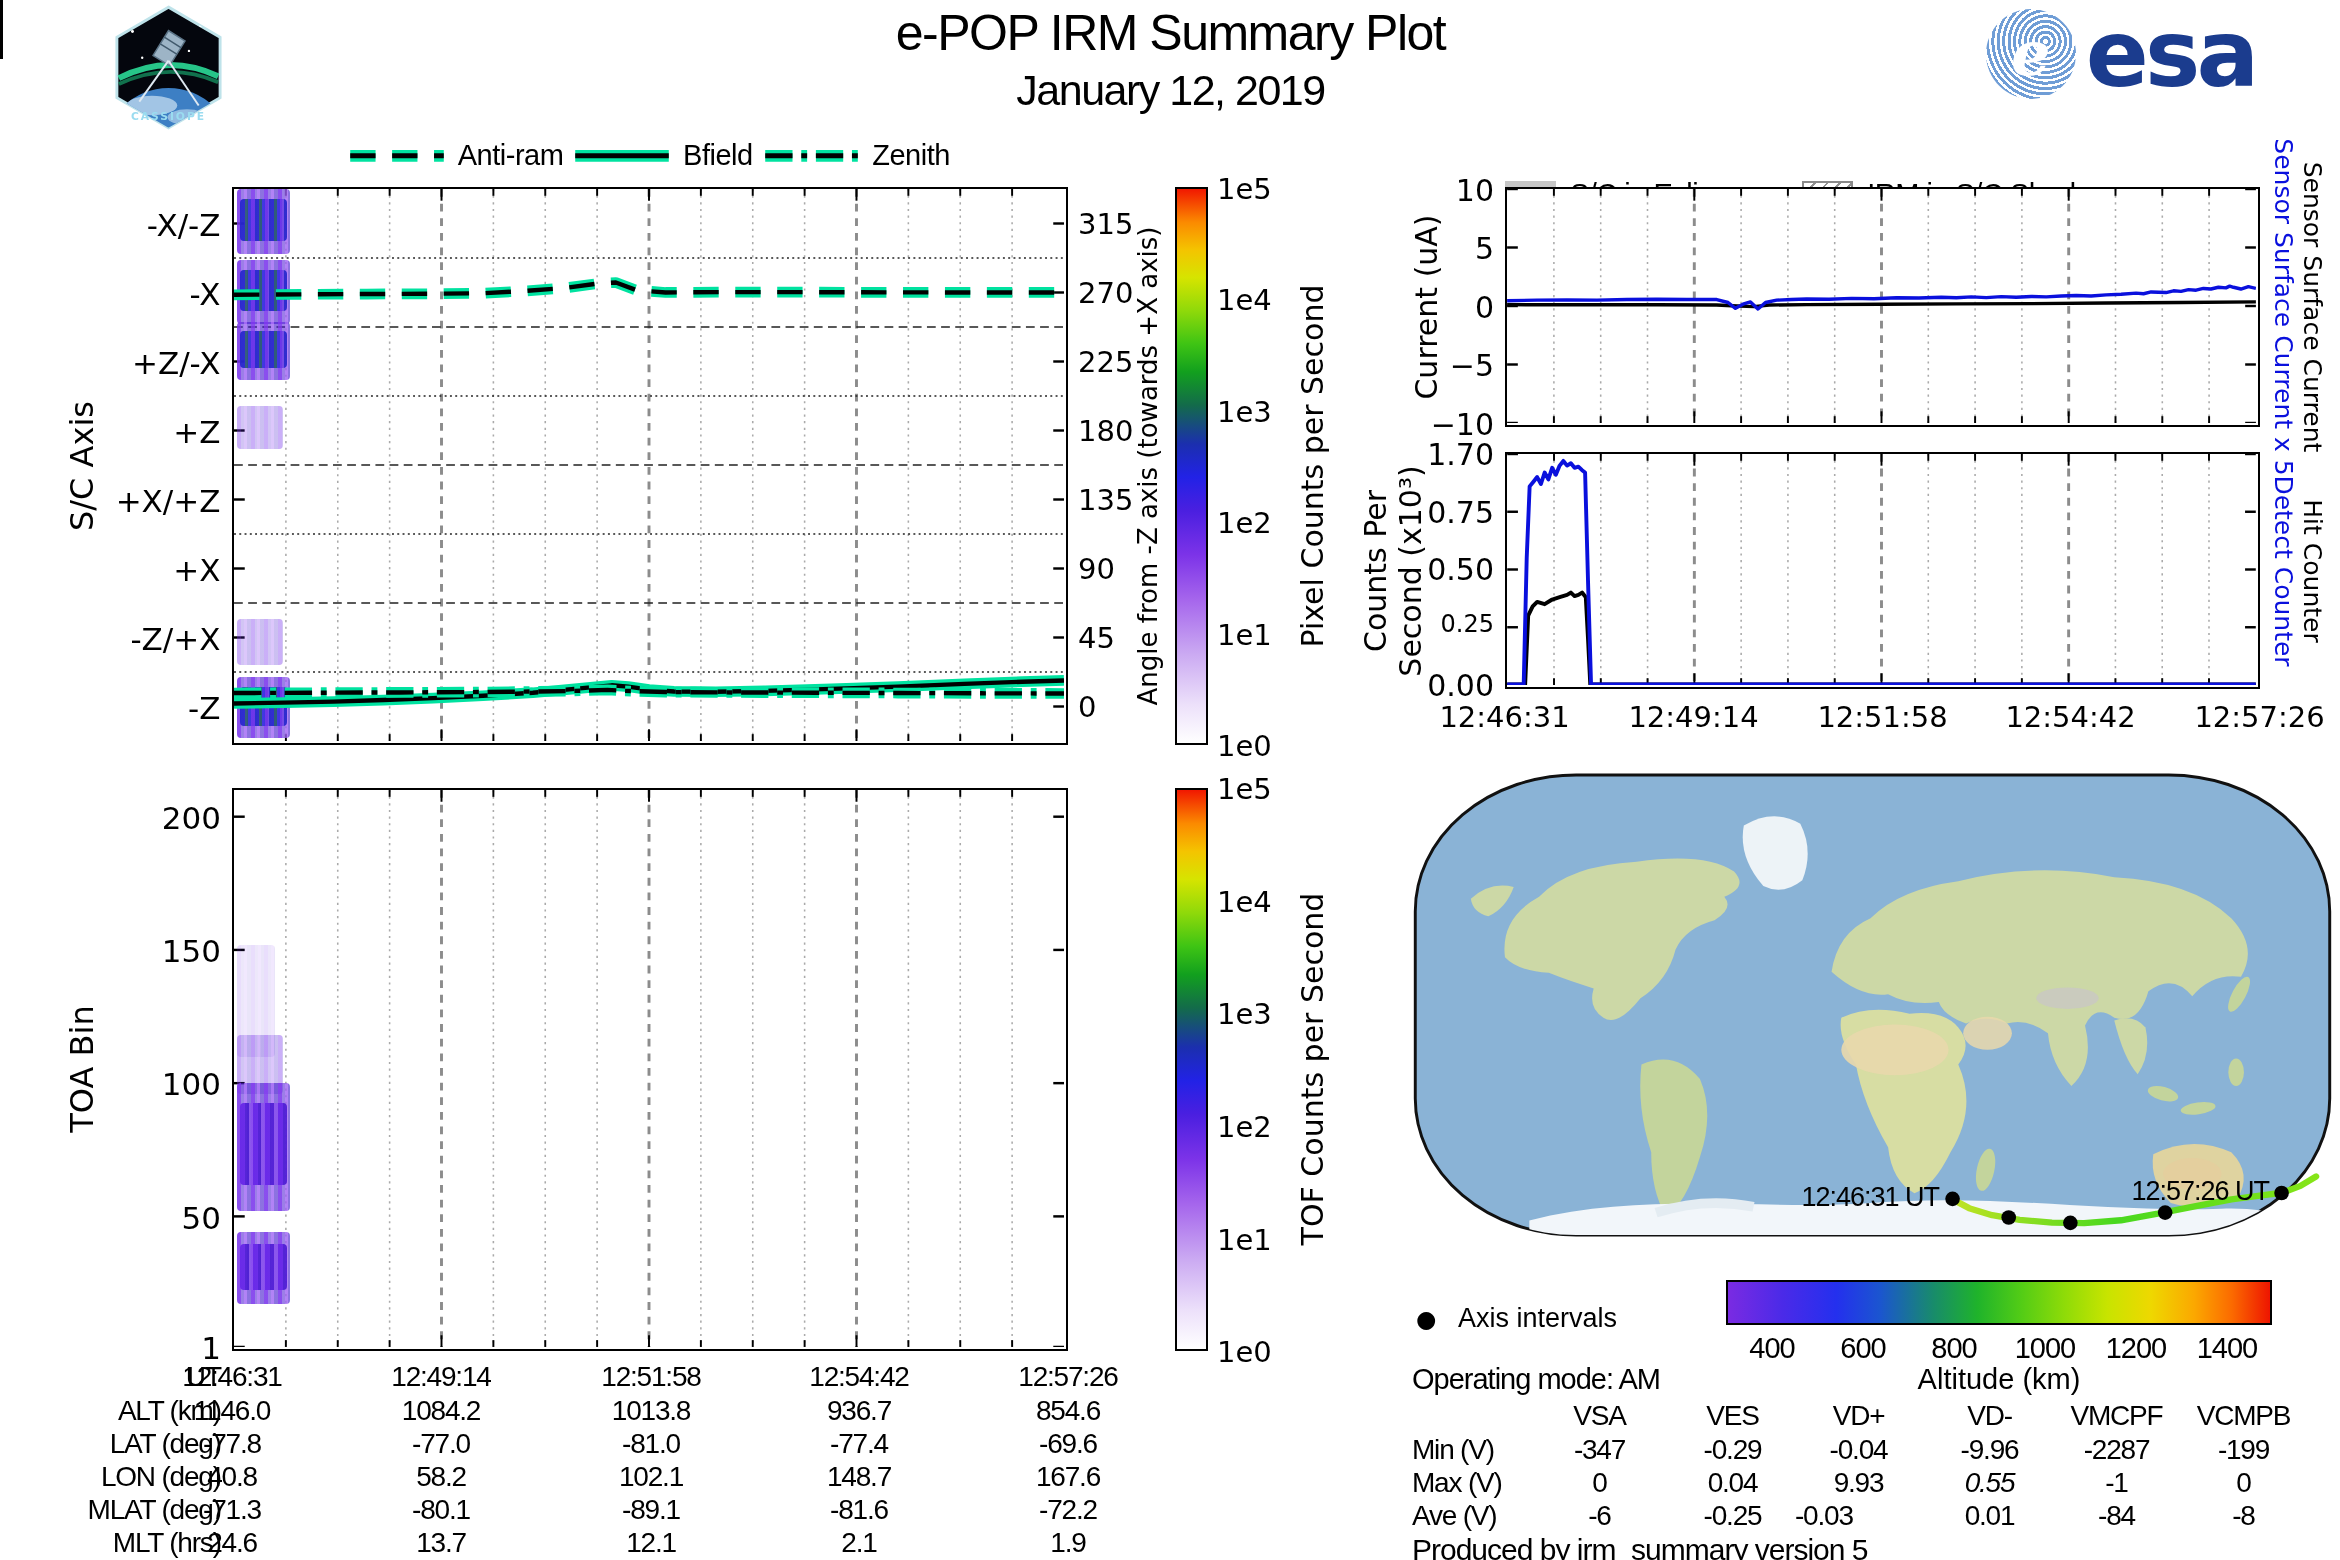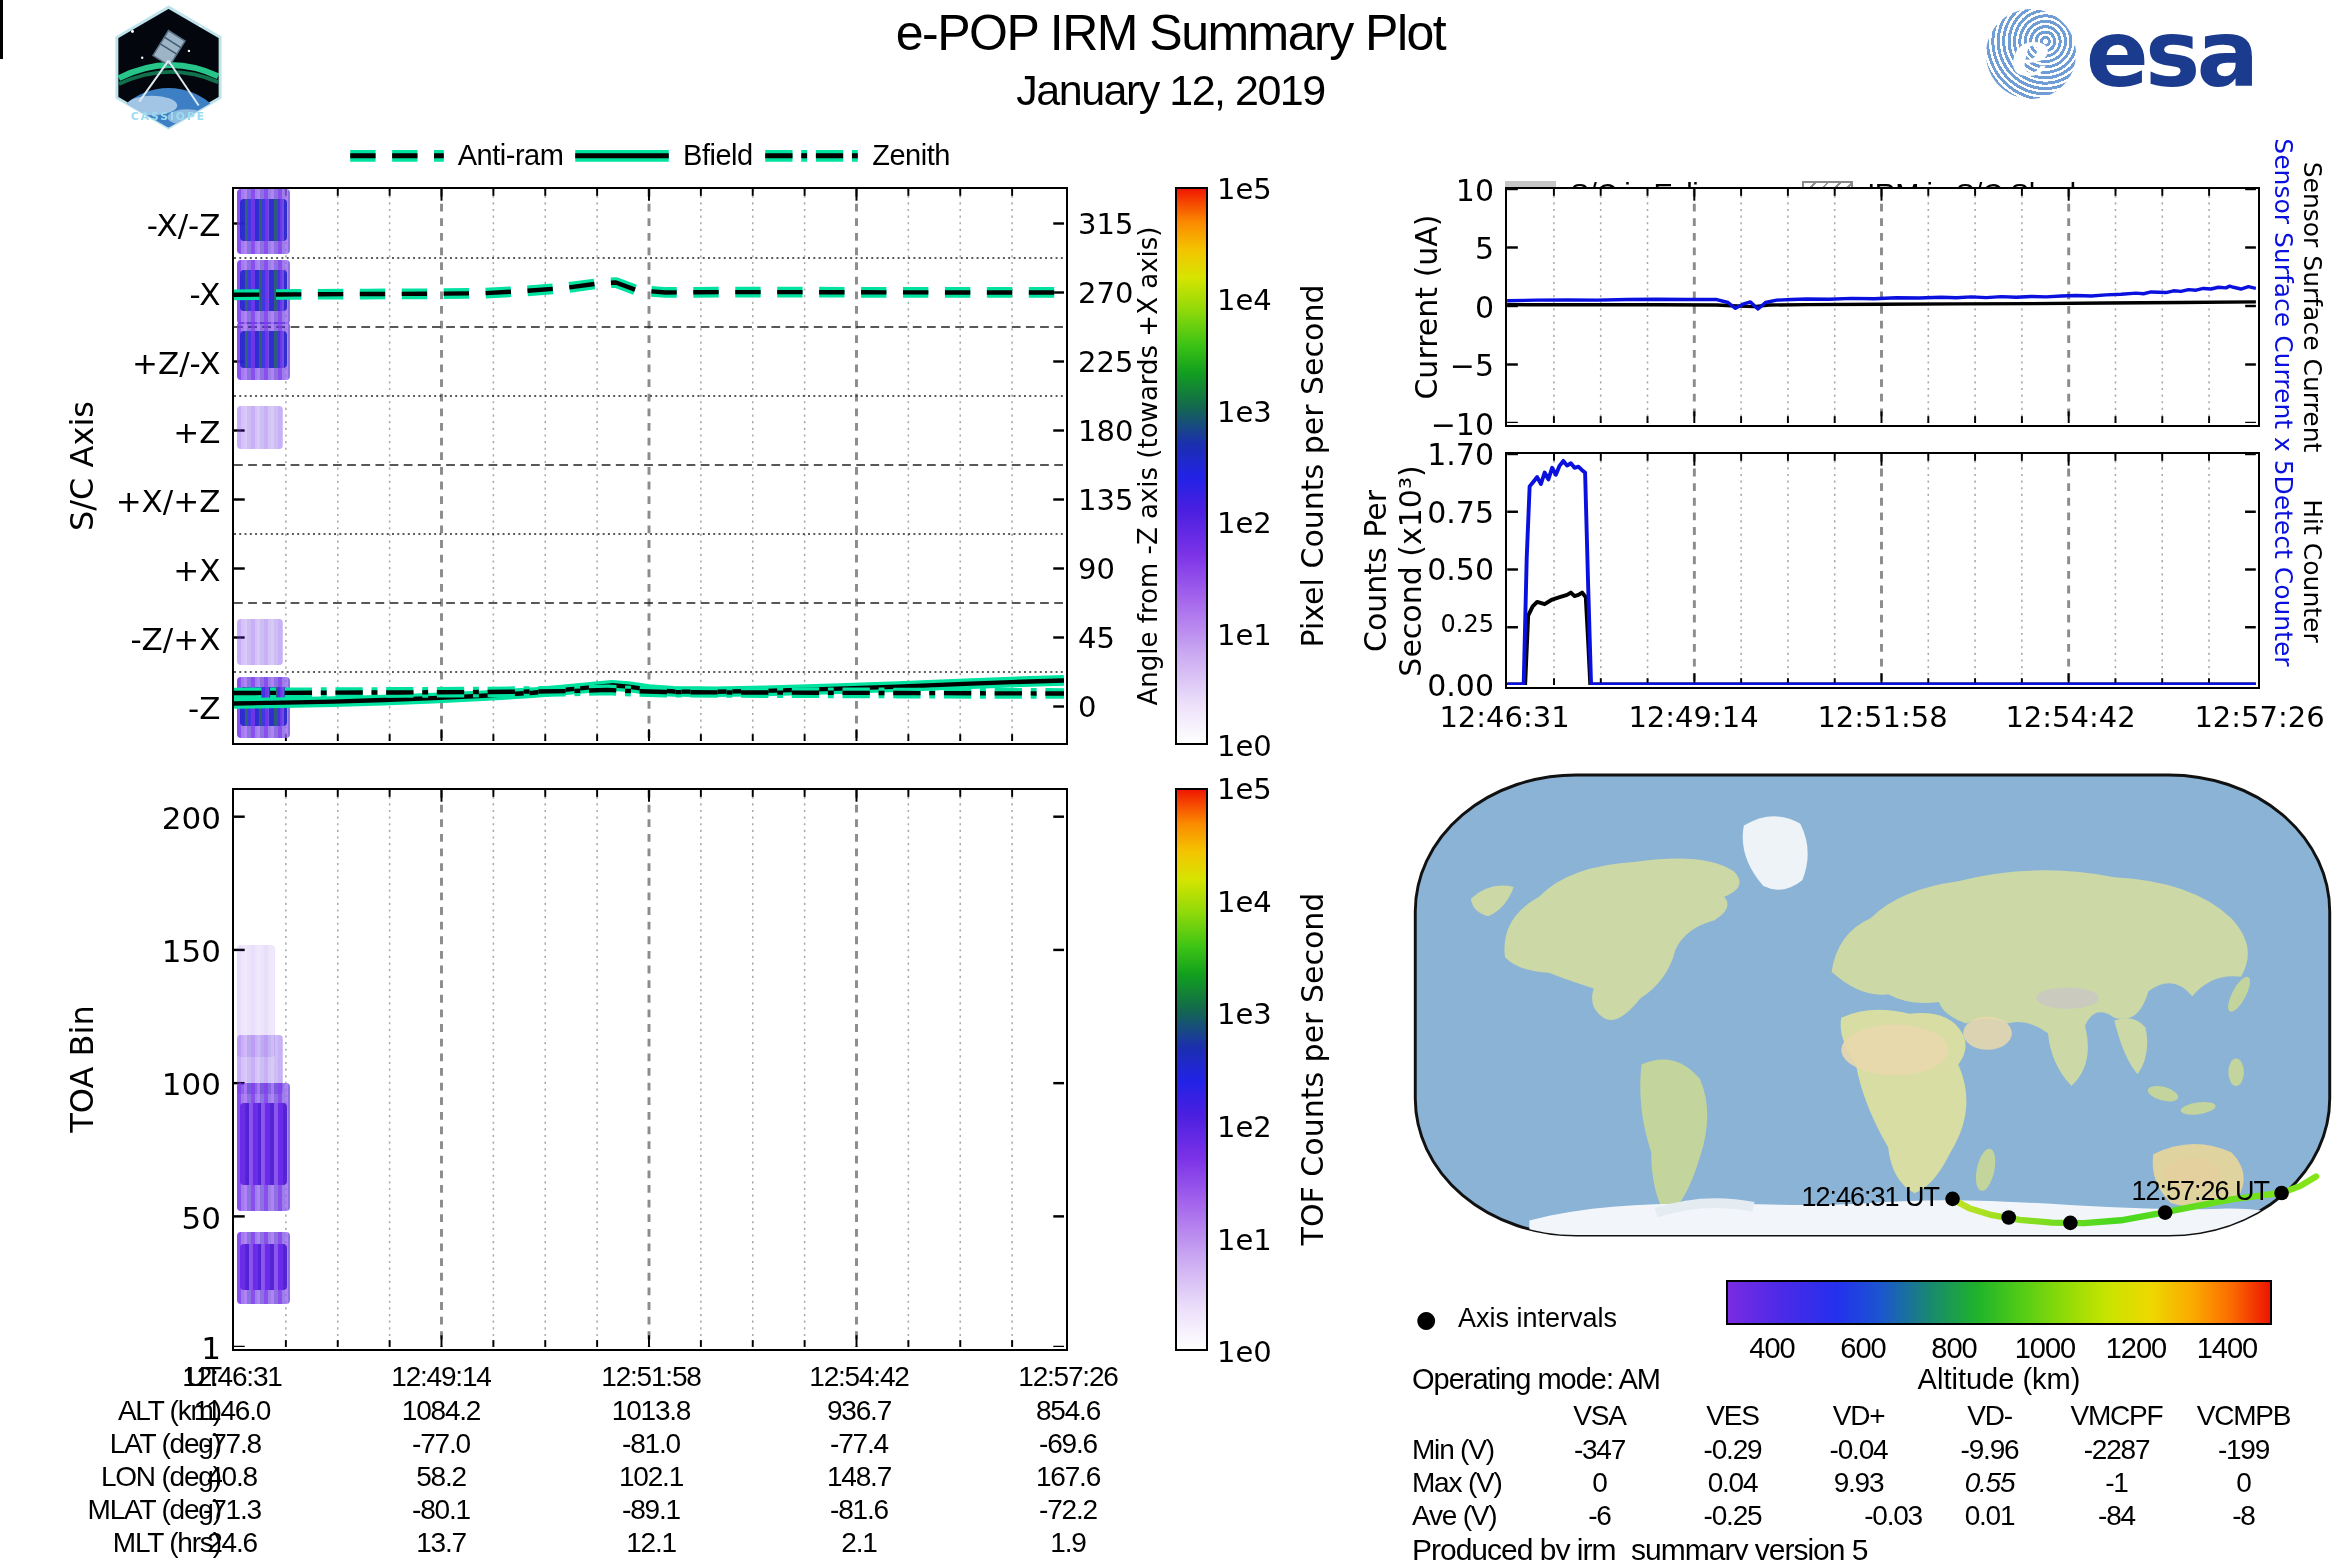--- a/index.html
+++ b/index.html
@@ -629,18 +629,18 @@
     <div class="eph-cell" style="left: 1412px; top: 1467px; width: 117px;">Max (V)</div>
     <div class="eph-cell" style="left: 1536px; top: 1467px; width: 127px; text-align: center;">0</div>
     <div class="eph-cell" style="left: 1669px; top: 1467px; width: 127px; text-align: center;">0.04</div>
     <div class="eph-cell" style="left: 1795px; top: 1467px; width: 127px; text-align: center;">9.93</div>
     <div class="eph-cell" style="left: 1926px; top: 1467px; width: 127px; text-align: center; font-style: italic;">0.55</div>
     <div class="eph-cell" style="left: 2053px; top: 1467px; width: 127px; text-align: center;">-1</div>
     <div class="eph-cell" style="left: 2180px; top: 1467px; width: 127px; text-align: center;">0</div>
     <div class="eph-cell" style="left: 1412px; top: 1500px; width: 117px;">Ave (V)</div>
     <div class="eph-cell" style="left: 1536px; top: 1500px; width: 127px; text-align: center;">-6</div>
     <div class="eph-cell" style="left: 1669px; top: 1500px; width: 127px; text-align: center;">-0.25</div>
-    <div class="eph-cell" style="left: 1795px; top: 1500px; width: 127px; text-align: right;">-0.03</div>
+    <div class="eph-cell" style="left: 1795px; top: 1500px; width: 127px; text-align: left;">-0.03</div>
     <div class="eph-cell" style="left: 1926px; top: 1500px; width: 127px; text-align: center;">0.01</div>
     <div class="eph-cell" style="left: 2053px; top: 1500px; width: 127px; text-align: center;">-84</div>
     <div class="eph-cell" style="left: 2180px; top: 1500px; width: 127px; text-align: center;">-8</div>
   </div>
 
 
 </body></html>

